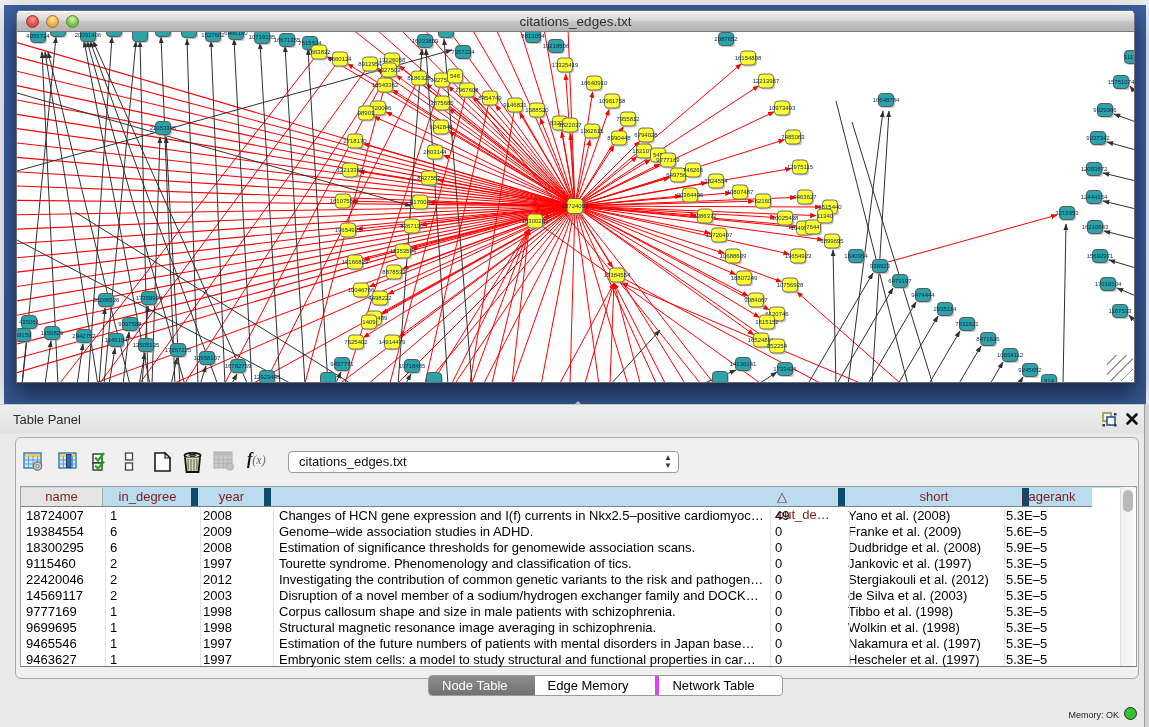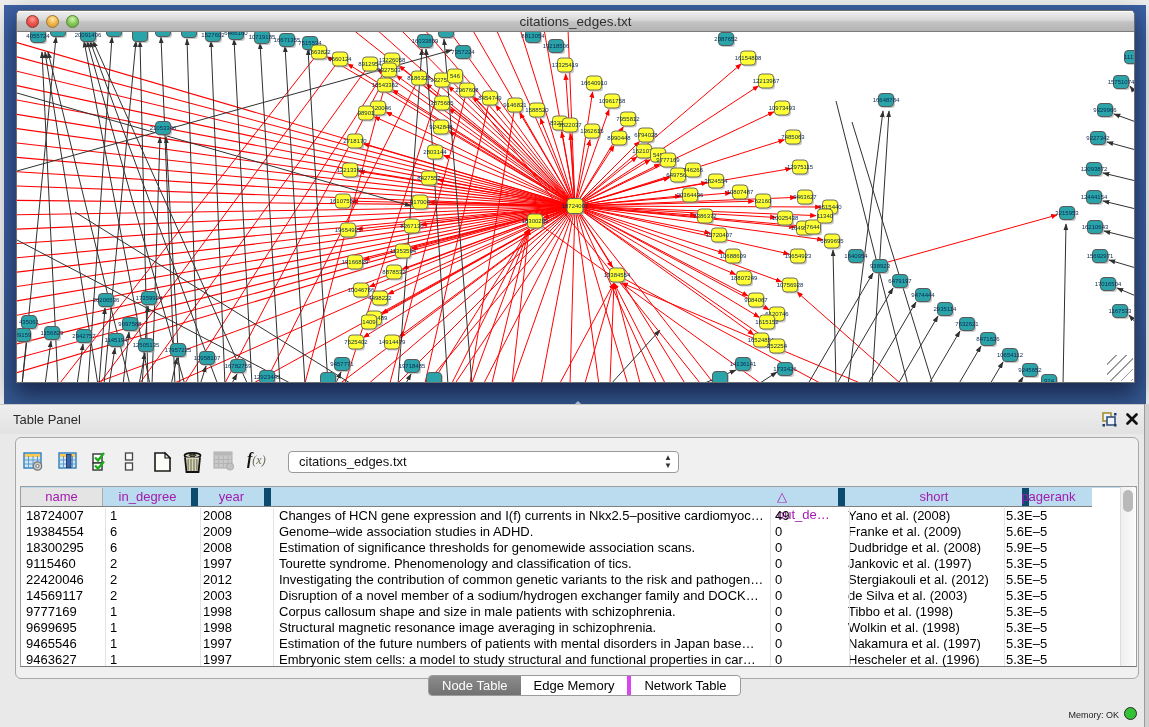--- a/index.html
+++ b/index.html
@@ -18,21 +18,21 @@
 #panel{position:absolute;left:0;top:404px;width:1149px;height:323px;background:#e9e9e9}
 #phead{position:absolute;left:0;top:0;width:100%;height:30px;background:linear-gradient(180deg,#eee,#e2e2e2);border-top:1px solid #c8c8c8}
 #phead span{position:absolute;left:13px;top:7px;font-size:13px;color:#2b2b2b}
 #pfloat{position:absolute;right:32px;top:7px;width:15px;height:15px}
 #pclose{position:absolute;right:11px;top:8px;width:12px;height:12px}
 #cont{position:absolute;left:15px;top:33px;width:1124px;height:242px;background:#f0f0f0;border:1px solid #a8a8a8;border-radius:6px}
 .ic{position:absolute;top:13px}
 #combo{position:absolute;left:272px;top:13px;width:391px;height:22px;background:#fff;border:1px solid #9a9a9a;border-radius:4px;font-size:13px;color:#111;line-height:20px;padding-left:10px}
 #combo .st{position:absolute;right:6px;top:2px;font-size:8px;color:#333;line-height:8px;text-align:center}
 #tbl{position:absolute;left:4px;top:48px;width:1117px;height:181px;background:#fff;border:1px solid #9e9e9e;border-bottom:1px solid #777}
-#thead{position:absolute;left:0;top:0;width:100%;height:20px;background:#badcee;border-bottom:1px solid #7f7f7f;font-size:13px;color:#a21caf}
+#thead{position:absolute;left:0;top:0;width:100%;height:20px;background:#badcee;border-bottom:1px solid #7f7f7f;font-size:13px;color:#7f1d1d}
 #thead div{position:absolute;top:1px;height:18px;text-align:center;border-right:7px solid #0c4a6e;line-height:18px}
 #thead .h0{left:0;width:82px;background:#e4e4e4;border-right:1px solid #aaa}
 #thead .h1{left:83px;width:94px}
 #thead .h2{left:178px;width:72px}
 #thead .h3{left:251px;width:498px}
 #thead .h4{left:750px;width:74px;text-align:left;padding-left:6px}
 #thead .h5{left:825px;width:183px}
 #thead .h6{left:980px;width:102px}
 #thead .hend{left:1071px;right:0;background:#fff;border-right:none;height:19px;top:1px}
 #rows{position:absolute;left:0;top:21px;width:100%;bottom:0;font-size:13px;color:#000}
@@ -42,21 +42,21 @@
 .c1{left:89px;width:88px}
 .c2{left:182px;width:68px}
 .c3{left:258px;width:489px}
 .c4{left:754px;width:72px}
 .c5{left:827px;width:154px}
 .c6{left:985px;width:95px}
 .sep{position:absolute;top:21px;bottom:0;width:1px;background:#e2e2e2}
 #vsb{position:absolute;right:1px;top:0;bottom:0;width:15px;background:linear-gradient(90deg,#efefef,#fbfbfb);border-left:1px solid #ddd}
 #vsb .th{position:absolute;left:2px;top:3px;width:10px;height:22px;border-radius:5px;background:#b9b9b9}
 #tabs{position:absolute;left:428px;top:271px;height:21px;display:flex;border:1px solid #9b9b9b;border-radius:4px;overflow:hidden;background:#fff;font-size:13px}
-#tabs div{padding:2px 13px 0 13px;height:21px}
+#tabs div{padding:2px 27px 0 13px;height:21px}
 #tabs .sel{background:linear-gradient(180deg,#8d8d8d,#7d7d7d 50%,#6f6f6f);color:#fff}
 #tabs .d{border-left:4px solid #d946ef}
 #mem{position:absolute;right:30px;top:306px;font-size:9px;color:#222}
 #memdot{position:absolute;right:12px;top:303px;width:13px;height:13px;border-radius:50%;background:#35c135;border:1.5px solid #2a2a2a}
 #redge{position:absolute;right:0;top:0;width:5px;height:323px;background:#cfcfcf;border-left:1px solid #9b9b9b}
 #dimple{position:absolute;left:569px;top:396px;width:0;height:0;border-left:5px solid transparent;border-right:5px solid transparent;border-bottom:5px solid #c9d4e4;opacity:.8}
 </style></head><body>
 <div id="app">
 <div id="desk">
  <div id="win">
@@ -862,21 +862,21 @@
               <div class="c4">0</div>
               <div class="c5">Nakamura et al. (1997)</div>
               <div class="c6">5.3E–5</div>
             </div>
 <div class="tr">
               <div class="c0">9463627</div>
               <div class="c1">1</div>
               <div class="c2">1997</div>
               <div class="c3">Embryonic stem cells: a model to study structural and functional properties in car…</div>
               <div class="c4">0</div>
-              <div class="c5">Hescheler et al. (1996)</div>
+              <div class="c5">Hescheler et al. (1997)</div>
               <div class="c6">5.3E–5</div>
             </div>
    </div>
    <div class="sep" style="left:84px"></div>
           <div class="sep" style="left:179px"></div>
           <div class="sep" style="left:252px"></div>
           <div class="sep" style="left:749px"></div>
           <div class="sep" style="left:828px"></div>
           <div class="sep" style="left:983px"></div>
           <div id="vsb">

